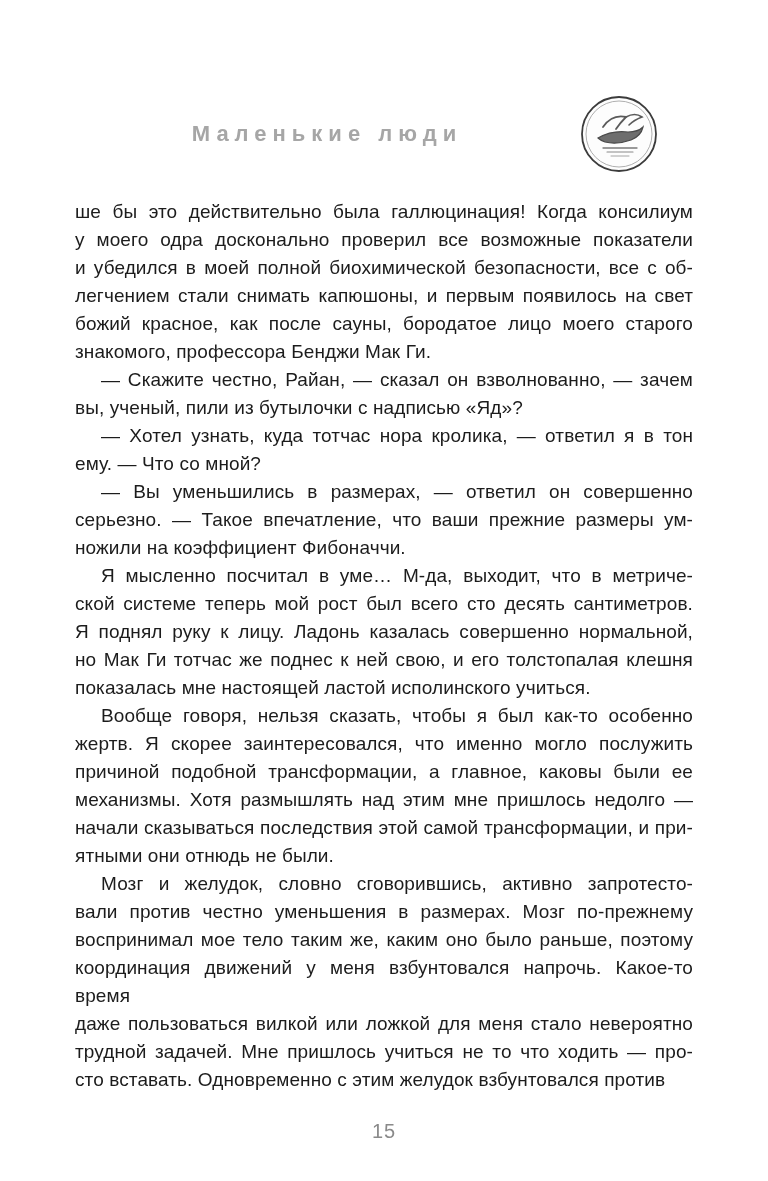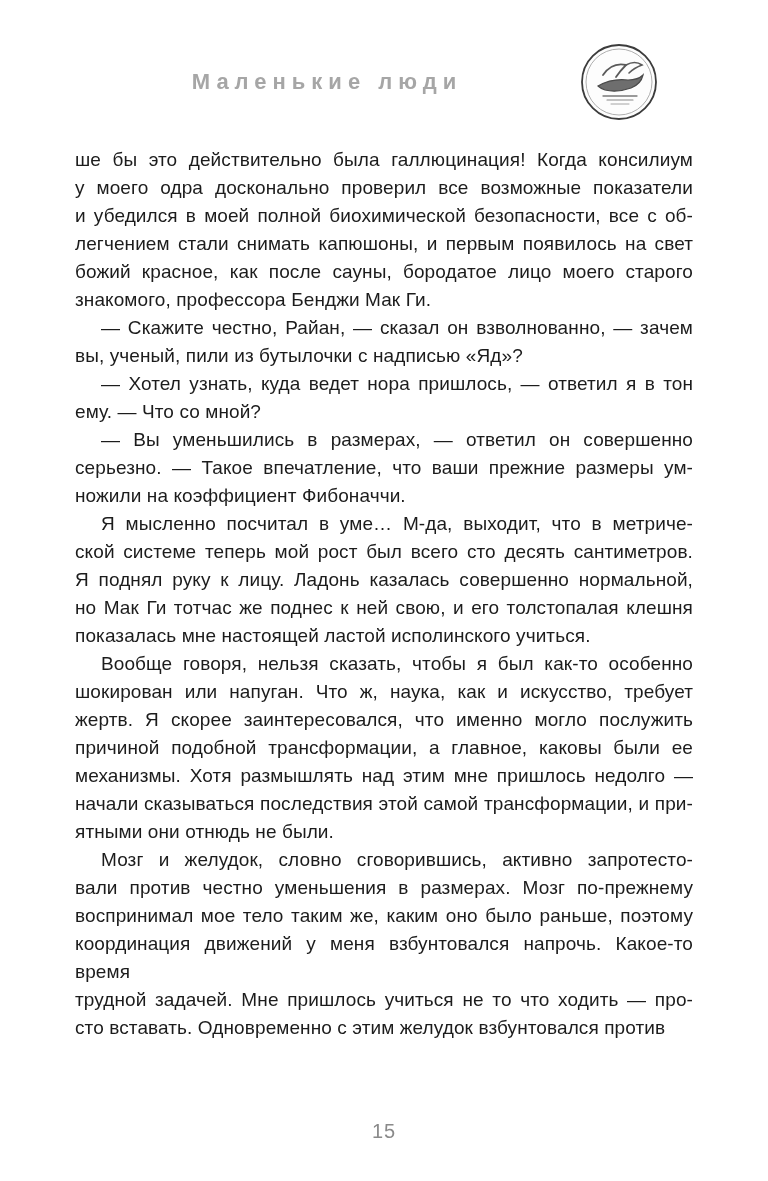--- a/index.html
+++ b/index.html
@@ -3,21 +3,21 @@
 <meta charset="utf-8">
 <style>
   * { margin: 0; padding: 0; box-sizing: border-box; }
   html, body { background: #ffffff; }
   .page {
     position: relative;
     width: 768px;
     height: 1181px;
     margin: 0 auto;
     background: #ffffff;
-    padding: 40px 75px 0 75px;
+    padding: 92px 75px 0 75px;
     font-family: "Liberation Sans", "DejaVu Sans", sans-serif;
     color: var(--text, #1c1c1c);
     overflow: hidden;
   }
   .page-header {
     display: flex;
     align-items: center;
     height: 84px;
     margin-bottom: 22px;
   }
@@ -98,49 +98,49 @@
         <div class="line">и убедился в моей полной биохимической безопасности, все с об-</div>
         <div class="line">легчением стали снимать капюшоны, и первым появилось на свет</div>
         <div class="line">божий красное, как после сауны, бородатое лицо моего старого</div>
         <div class="line last-line">знакомого, профессора Бенджи Мак Ги.</div>
       </div>
       <div class="paragraph indent">
         <div class="line first-line">— Скажите честно, Райан, — сказал он взволнованно, — зачем</div>
         <div class="line last-line">вы, ученый, пили из бутылочки с надписью «Яд»?</div>
       </div>
       <div class="paragraph indent">
-        <div class="line first-line">— Хотел узнать, куда ведет нора пришлось, — ответил я в тон</div>
+        <div class="line first-line">— Хотел узнать, куда тотчас нора кролика, — ответил я в тон</div>
         <div class="line last-line">ему. — Что со мной?</div>
       </div>
       <div class="paragraph indent">
         <div class="line first-line">— Вы уменьшились в размерах, — ответил он совершенно</div>
         <div class="line">серьезно. — Такое впечатление, что ваши прежние размеры ум-</div>
         <div class="line last-line">ножили на коэффициент Фибоначчи.</div>
       </div>
       <div class="paragraph indent">
         <div class="line first-line">Я мысленно посчитал в уме… М-да, выходит, что в метриче-</div>
         <div class="line">ской системе теперь мой рост был всего сто десять сантиметров.</div>
         <div class="line">Я поднял руку к лицу. Ладонь казалась совершенно нормальной,</div>
         <div class="line">но Мак Ги тотчас же поднес к ней свою, и его толстопалая клешня</div>
         <div class="line last-line">показалась мне настоящей ластой исполинского учиться.</div>
       </div>
       <div class="paragraph indent">
         <div class="line first-line">Вообще говоря, нельзя сказать, чтобы я был как-то особенно</div>
-        <div class="line">шокирован или напуган. Что ж, наука, как и искусство, требует</div>
         <div class="line">жертв. Я скорее заинтересовался, что именно могло послужить</div>
         <div class="line">причиной подобной трансформации, а главное, каковы были ее</div>
         <div class="line">механизмы. Хотя размышлять над этим мне пришлось недолго —</div>
         <div class="line">начали сказываться последствия этой самой трансформации, и при-</div>
         <div class="line last-line">ятными они отнюдь не были.</div>
       </div>
       <div class="paragraph indent">
         <div class="line first-line">Мозг и желудок, словно сговорившись, активно запротесто-</div>
         <div class="line">вали против честно уменьшения в размерах. Мозг по-прежнему</div>
         <div class="line">воспринимал мое тело таким же, каким оно было раньше, поэтому</div>
         <div class="line">координация движений у меня взбунтовался напрочь. Какое-то время</div>
+        <div class="line">даже пользоваться вилкой или ложкой для меня стало невероятно</div>
         <div class="line">трудной задачей. Мне пришлось учиться не то что ходить — про-</div>
         <div class="line last-line">сто вставать. Одновременно с этим желудок взбунтовался против</div>
       </div>
     </main>
 
   <footer class="page-footer">
     <div class="page-number">15</div>
   </footer>
 
 </div>

